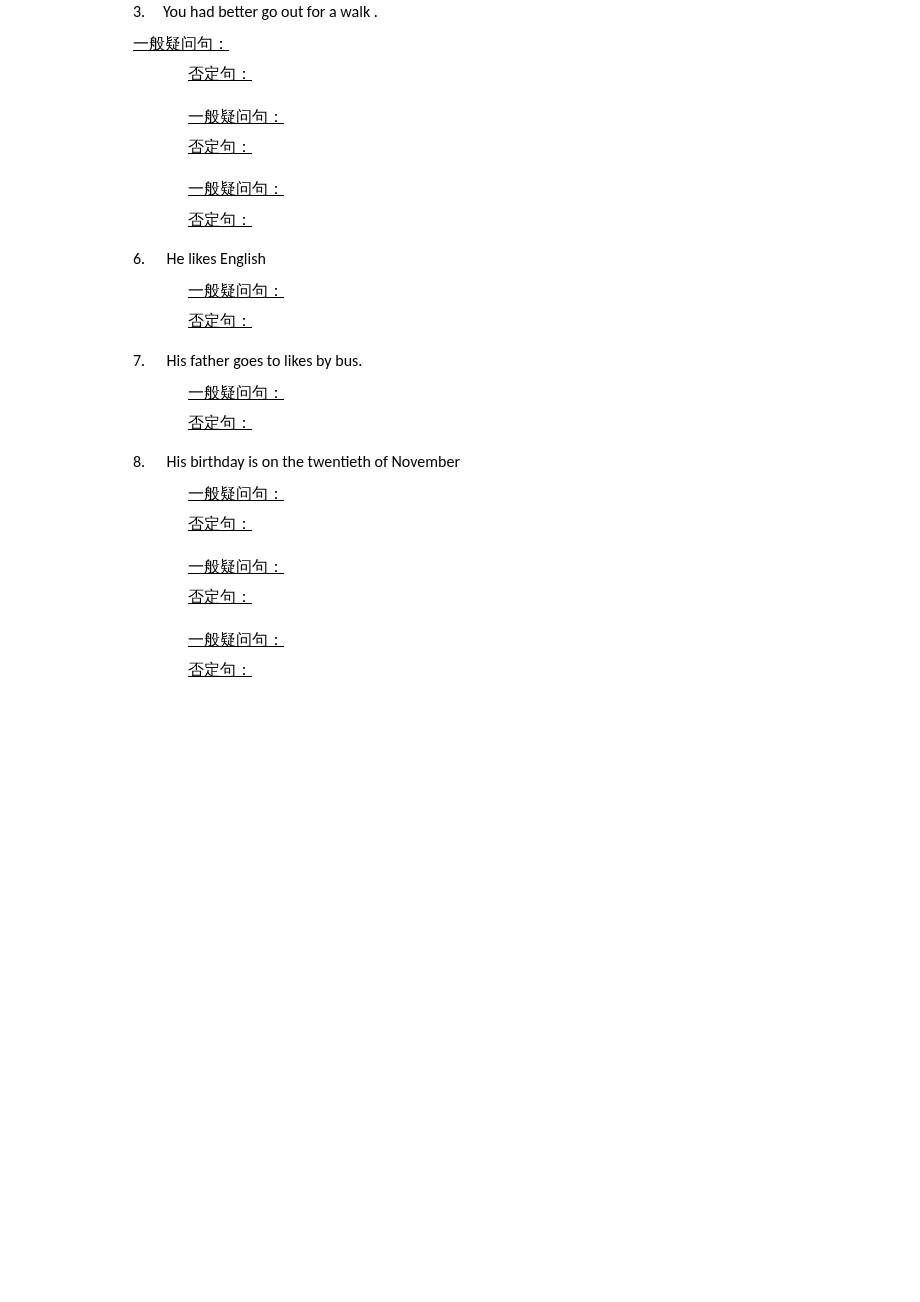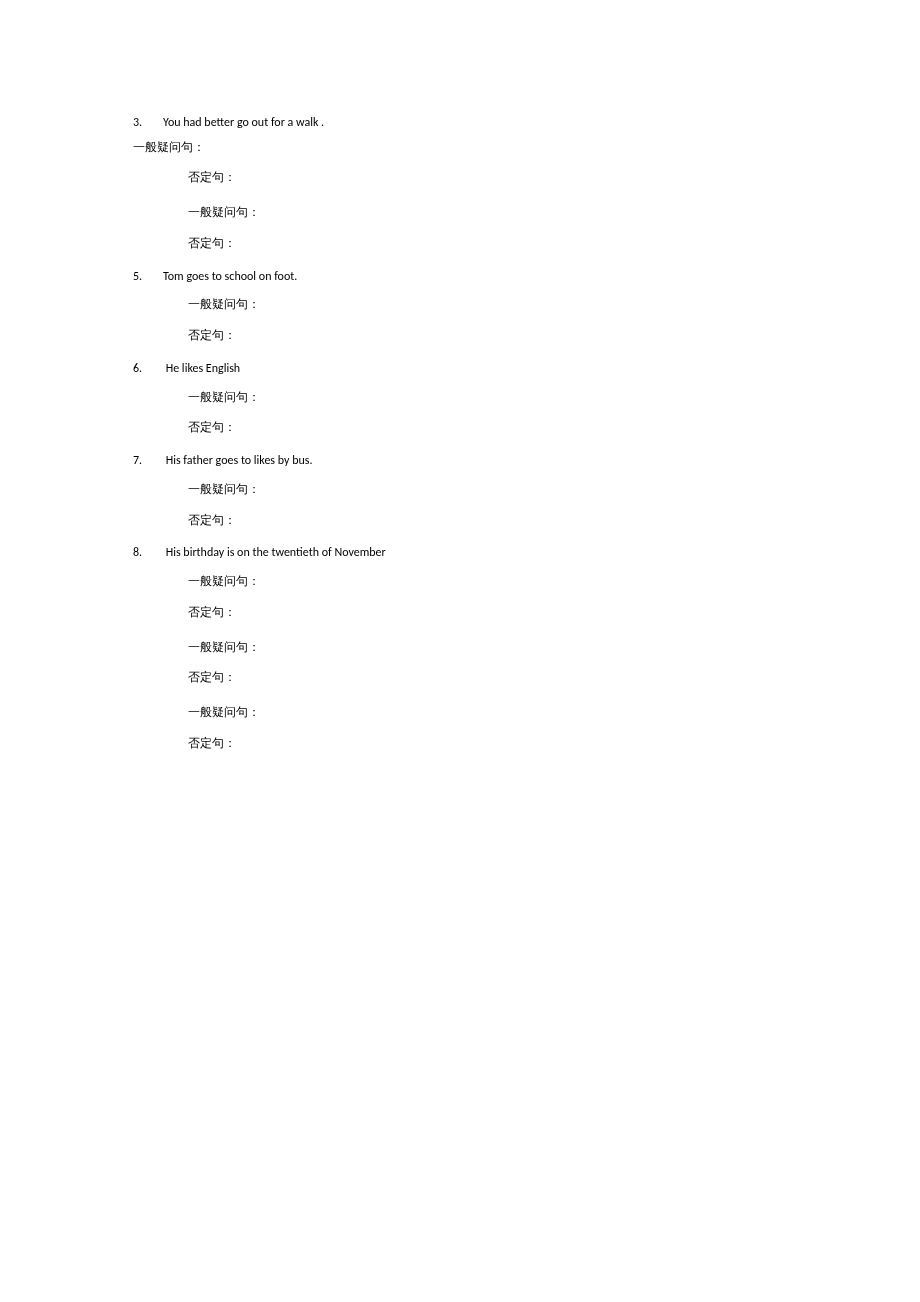--- a/index.html
+++ b/index.html
@@ -3,25 +3,24 @@
 <meta charset="utf-8">
 <style>
   html, body {
     margin: 0;
     padding: 0;
     background: #ffffff;
     width: 920px;
     height: 1302px;
   }
   .page {
-    padding-top: 113px;
     padding-left: 133px;
     width: 685px;
     font-family: Calibri, "Microsoft YaHei", "SimSun", Arial, sans-serif;
-    font-size: 12px;
+    font-size: 16px;
     color: #000000;
     line-height: 1.55;
   }
   .question {
     margin-bottom: 12px;
   }
   .q-text {
     display: block;
     margin-bottom: 4px;
   }
@@ -29,28 +28,28 @@
     display: inline-block;
     width: 18px;
   }
   .sep {
     display: inline-block;
     width: 12px;
   }
   .sub {
     padding-left: 55px;
     line-height: 1.9;
-    margin-top: 8px;
   }
   .sub-first-outdent {
     padding-left: 0px;
     line-height: 1.9;
   }
   .cn {
     font-family: "SimSun", "Microsoft YaHei", serif;
+    text-decoration: underline;
   }
 </style>
 </head>
 <body>
 
 <div class="page">
 
   <div class="question">
     <span class="q-text">
       <span class="num">3.</span><span class="sep"></span><span>You had better go out for a walk .</span>
@@ -58,23 +57,20 @@
     <div class="sub-first-outdent cn">一般疑问句：</div>
     <div class="sub cn">否定句：</div>
   </div>
 
   <div class="question">
     <div class="sub cn">一般疑问句：</div>
     <div class="sub cn">否定句：</div>
   </div>
 
   <div class="question">
-    <span class="q-text">
-      <span class="num">5.</span><span class="sep"></span><span>Tom goes to school on foot.</span>
-    </span>
     <div class="sub cn">一般疑问句：</div>
     <div class="sub cn">否定句：</div>
   </div>
 
   <div class="question">
     <span class="q-text">
       <span class="num">6.</span><span class="sep"></span><span> He likes English</span>
     </span>
     <div class="sub cn">一般疑问句：</div>
     <div class="sub cn">否定句：</div>

